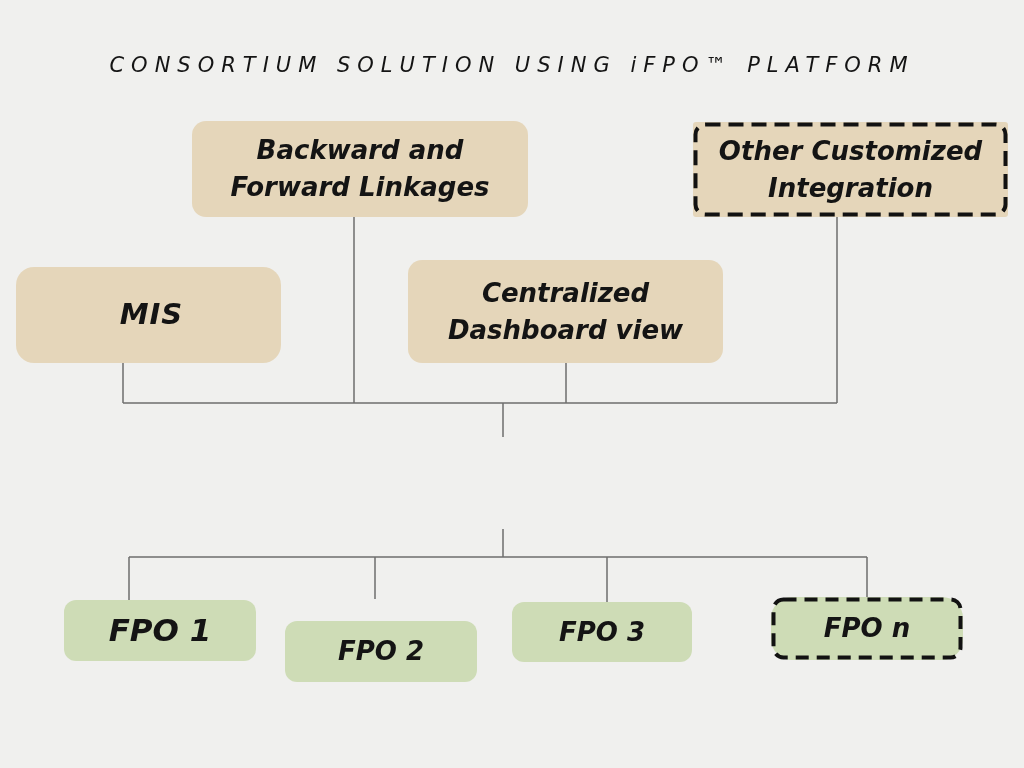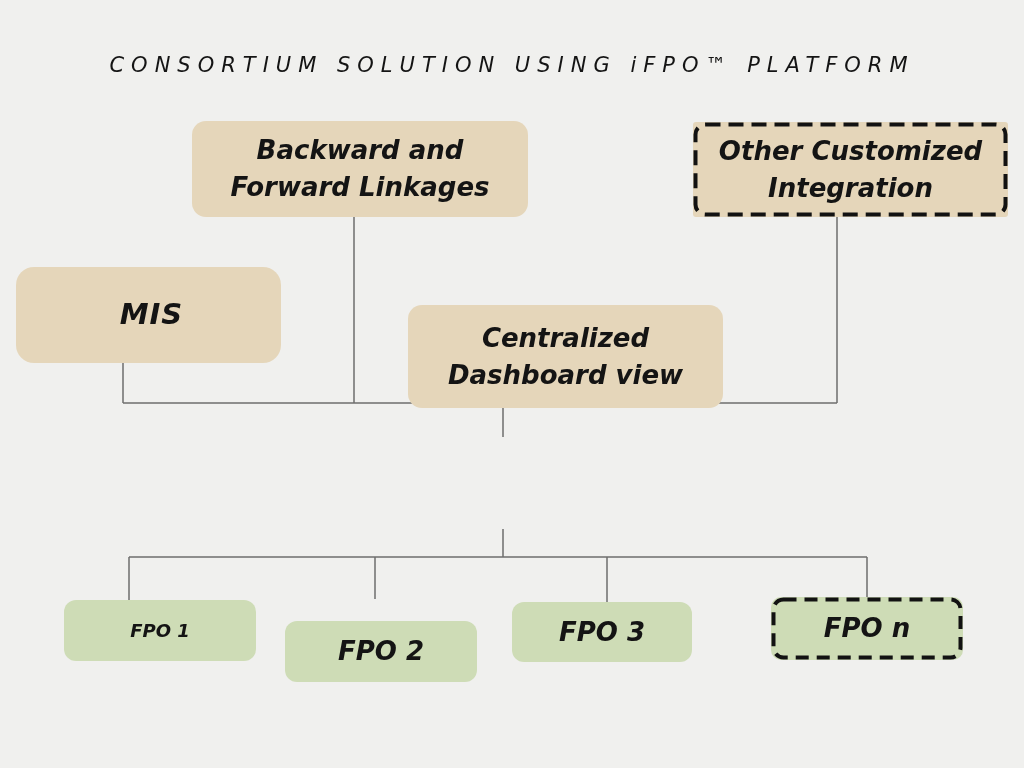--- a/index.html
+++ b/index.html
@@ -27,35 +27,35 @@
     color:var(--text,#141414);
   }
   .node .label { white-space:pre-line; line-height:1.42; }
 
   .tan   { background:var(--tan,#e5d6ba); }
   .sage  { background:var(--sage,#cedcb6); }
 
   .node-backward    { left:192px; top:121px; width:336px; height:96px; border-radius:14px; font-size:26px; }
   .node-other       { left:693px; top:122px; width:315px; height:95px; border-radius:3px; font-size:26px; }
   .node-mis         { left:16px;  top:267px; width:259px; height:96px; border-radius:18px; font-size:29px; letter-spacing:1px;padding-left:6px; }
-  .node-centralized { left:408px; top:260px; width:315px; height:103px; border-radius:14px; font-size:26px;margin-top:45px; }
+  .node-centralized { left:408px; top:260px; width:315px; height:103px; border-radius:14px; font-size:26px; }
 
   .node-cbbo {
     left:411px; top:436px; width:184px; height:95px;
     border-radius:50%;
     background:var(--green-fill,#83e374);
     border:4px solid var(--green-border,#68da55);
     box-sizing:border-box;
     font-size:26px;
   }
 
-  .node-fpo1 { left:64px;  top:600px; width:192px; height:61px; border-radius:12px; font-size:18px; }
+  .node-fpo1 { left:64px;  top:600px; width:192px; height:61px; border-radius:12px; font-size:31px; }
   .node-fpo2 { left:285px; top:597px; width:192px; height:61px; border-radius:12px; font-size:26px;margin-top:24px; }
   .node-fpo3 { left:512px; top:602px; width:180px; height:60px; border-radius:12px; font-size:26px; }
-  .node-fpon { left:771px; top:597px; width:192px; height:63px; border-radius:10px; font-size:26px; }
+  .node-fpon { left:771px; top:597px; width:192px; height:63px; border-radius:21px; font-size:26px; }
 
   .dash-border {
     position:absolute; left:0; top:0; width:100%; height:100%;
     pointer-events:none;
   }
 </style>
 </head>
 <body>
 
 <div class="canvas">

